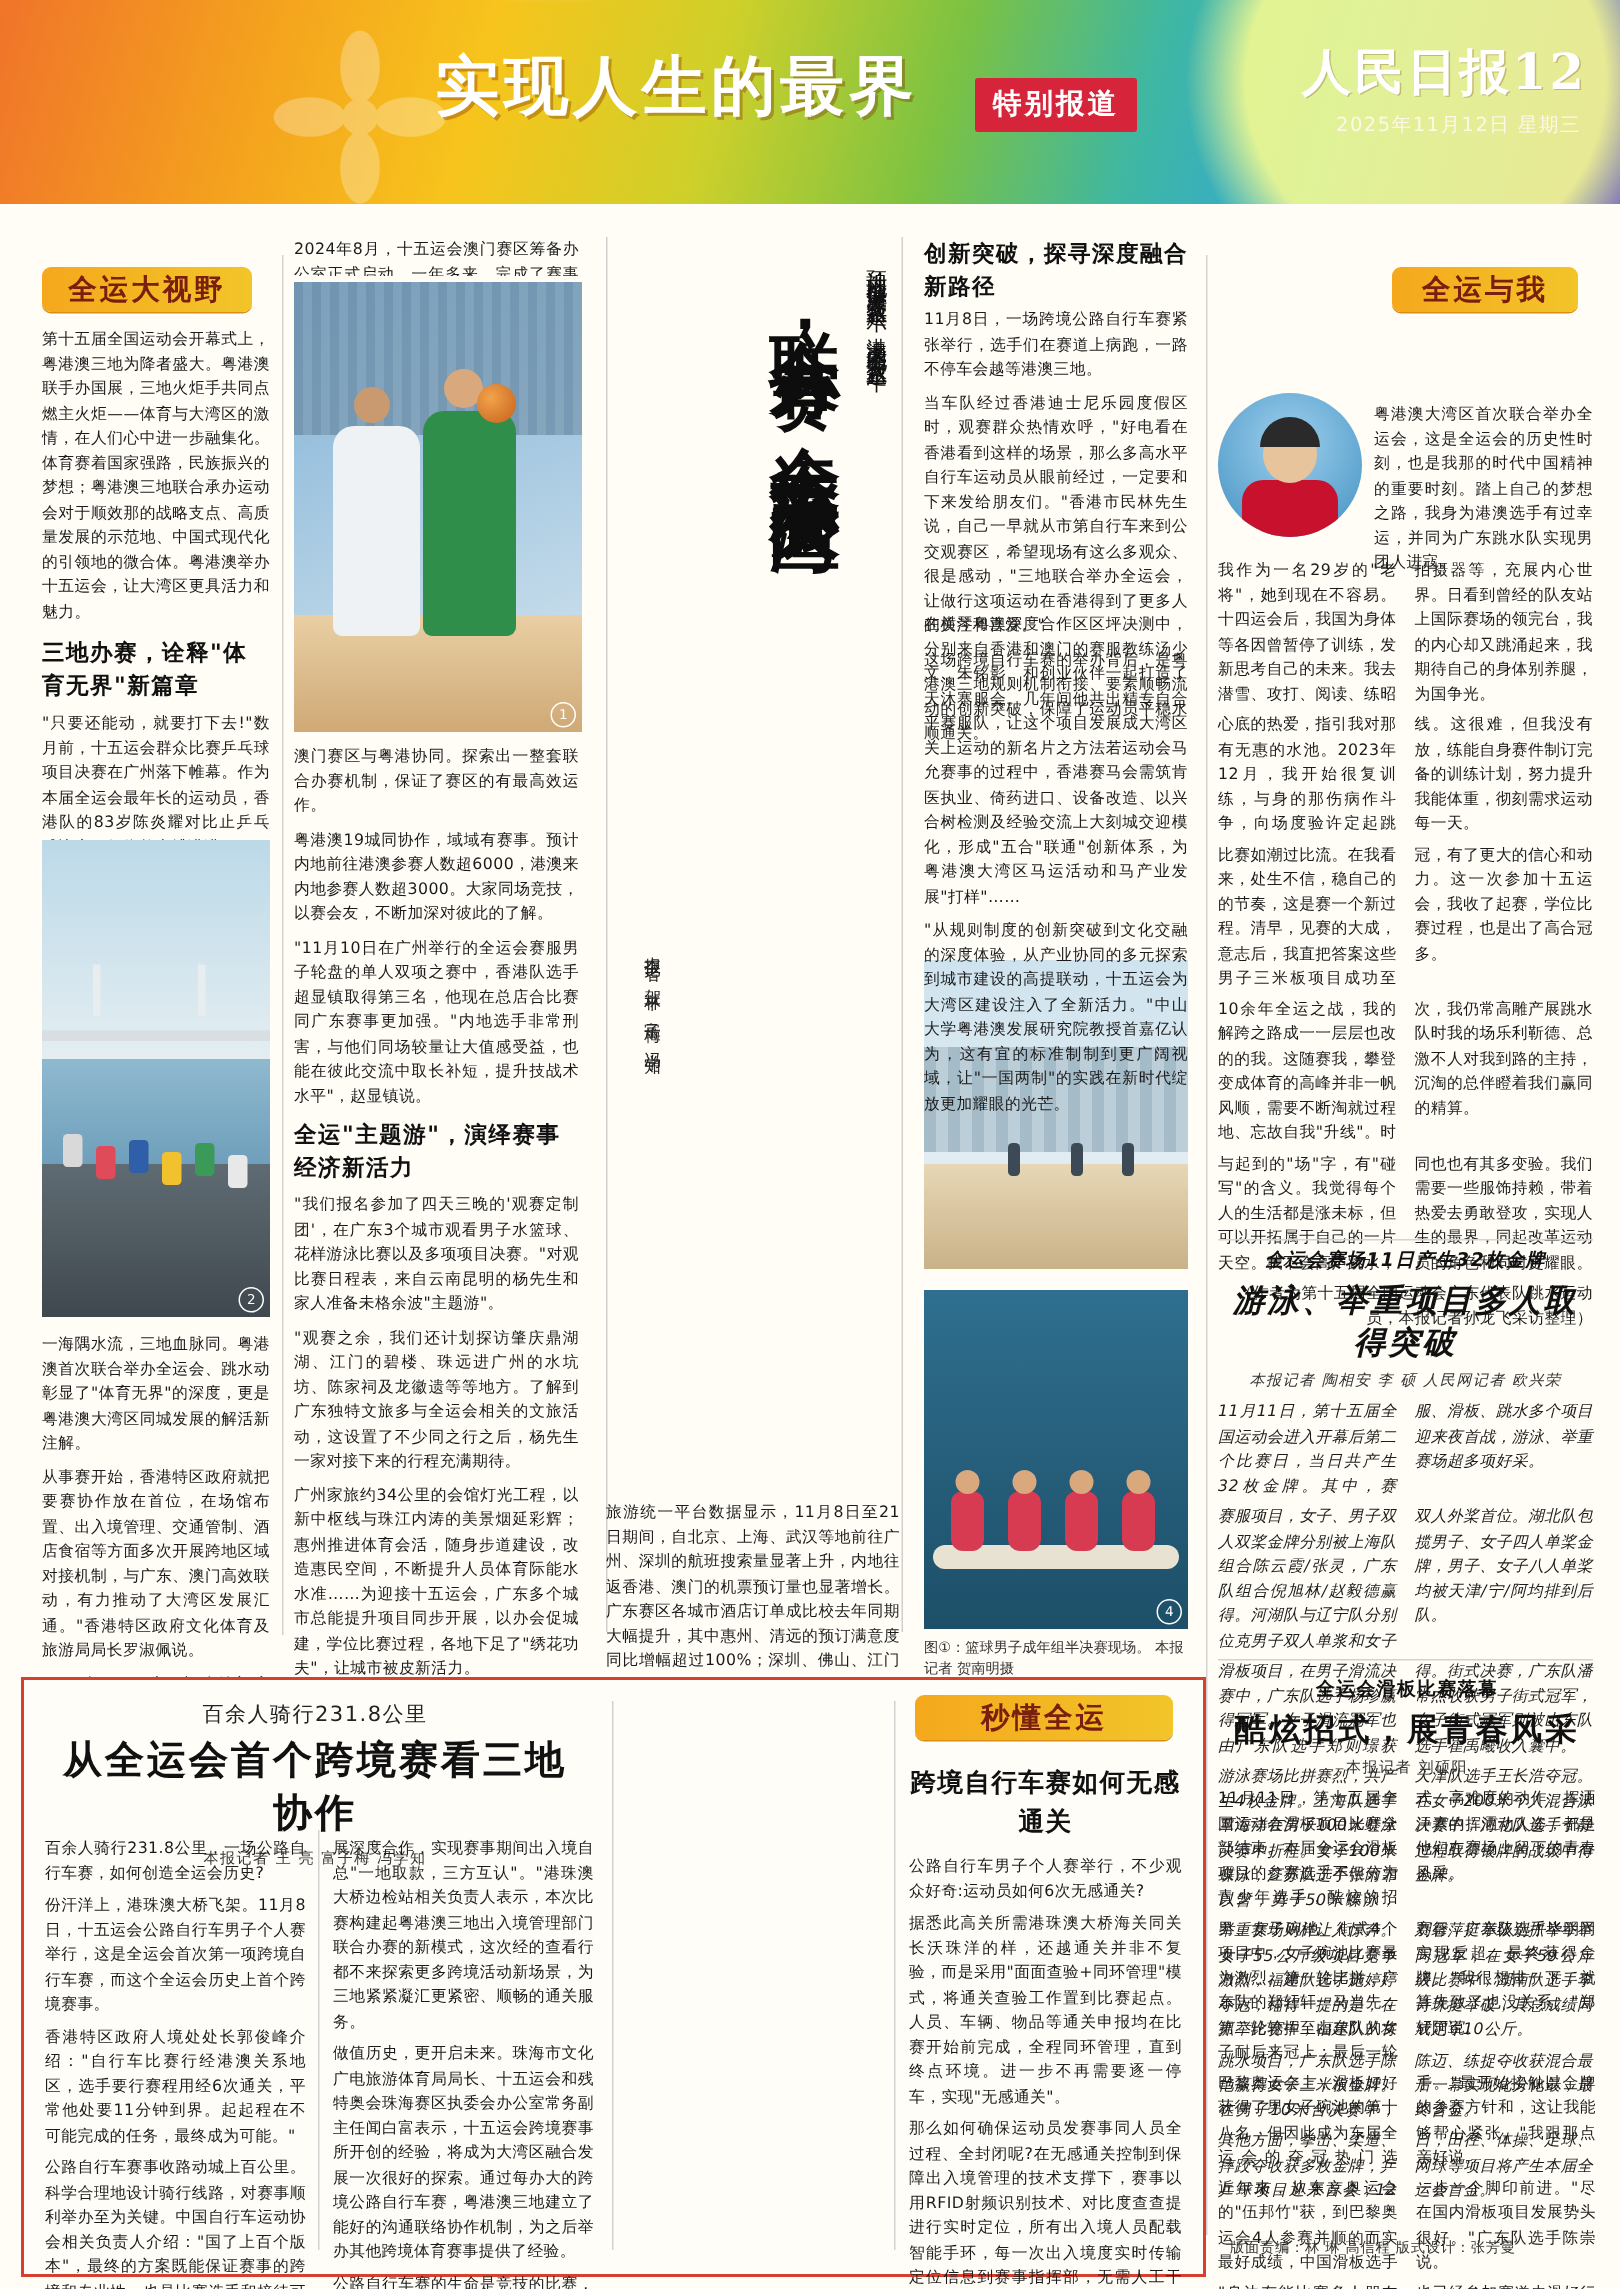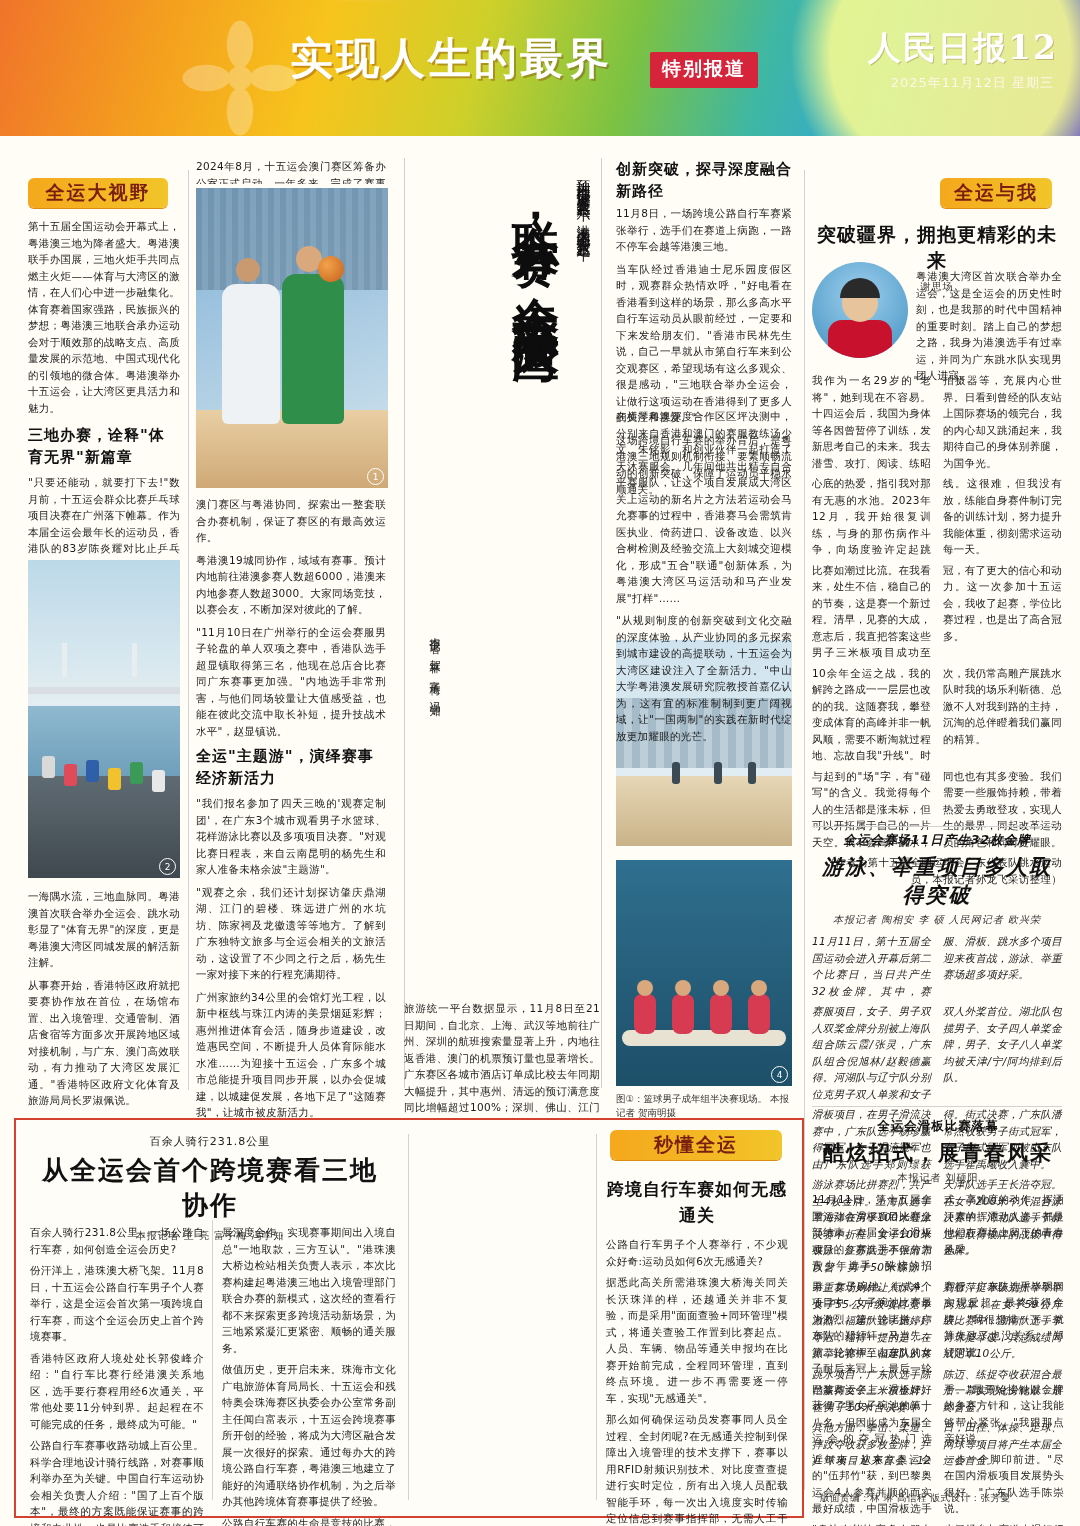--- a/index.html
+++ b/index.html
@@ -146,36 +146,36 @@
     background:linear-gradient(180deg,#e7d7b6,#cdb territory);background:linear-gradient(180deg,#e7d7b6,#c9b288);}
   #photo-beach .fig{position:absolute;width:8px;height:22px;background:#3b4a55;border-radius:3px;bottom:30%;}
 
   #photo-rowing{left:616px;top:860px;width:176px;height:226px;}
   #photo-rowing .water{position:absolute;inset:0;background:linear-gradient(180deg,#2f6f8f,#1d4f68);}
   #photo-rowing .boat{position:absolute;left:6px;bottom:40px;width:164px;height:16px;background:#e8e2d2;border-radius:8px;}
   #photo-rowing .athlete{position:absolute;width:22px;height:40px;background:#d63b52;border-radius:8px;bottom:52px;}
   #photo-rowing .athlete i{position:absolute;left:3px;top:-14px;width:16px;height:16px;border-radius:50%;background:#d9a87d;display:block;}
 
   
-  #label-me{right:28px;top:178px;width:112px;}
+  #label-me{right:28px;top:178px;width:124px;}
   .portrait{
     position:absolute;left:812px;top:262px;width:96px;height:96px;border-radius:50%;
     background:radial-gradient(circle at 50% 35%,#9fd0ee,#3f8fc0);
     overflow:hidden;
   }
   .portrait .face{position:absolute;left:30px;top:22px;width:36px;height:38px;border-radius:50%;background:#e8c49d;}
   .portrait .hair{position:absolute;left:28px;top:16px;width:40px;height:20px;border-radius:20px 20px 0 0;background:#2a2a2a;}
   .portrait .body{position:absolute;left:16px;top:58px;width:64px;height:40px;border-radius:14px 14px 0 0;background:#c8112d;}
 
   
   #bottom-box{
     position:absolute;left:14px;top:1118px;width:786px;height:396px;
     border:2px solid #d6402f;background:#fffdf7;
   }
-  .b-kicker{font-size:11px;text-align:center;color:#222;letter-spacing:1px;}
+  .b-kicker{font-size:14px;text-align:center;color:#222;letter-spacing:1px;}
   .b-head{
     font-size:26px;font-weight:bold;text-align:center;color:#111;letter-spacing:2px;
     font-family:"DejaVu Serif", serif;
   }
 
   
   #right-bottom{position:absolute;left:812px;top:1118px;width:252px;}
   .footer-line{
     position:absolute;left:820px;top:1492px;width:250px;
     font-size:9.5px;color:#333;letter-spacing:.5px;
@@ -272,21 +272,21 @@
     <div class="ph-num">1</div>
   </div>
 
   <div style="position:absolute;left:196px;top:496px;width:190px;">
     <div class="body-text" style="margin-bottom:6px;">澳门赛区与粤港协同。探索出一整套联合办赛机制，保证了赛区的有最高效运作。</div>
     <div class="body-text" style="margin-bottom:6px;">粤港澳19城同协作，域域有赛事。预计内地前往港澳参赛人数超6000，港澳来内地参赛人数超3000。大家同场竞技，以赛会友，不断加深对彼此的了解。</div>
     <div class="body-text" style="margin-bottom:6px;">"11月10日在广州举行的全运会赛服男子轮盘的单人双项之赛中，香港队选手超显镇取得第三名，他现在总店合比赛同广东赛事更加强。"内地选手非常刑害，与他们同场较量让大值感受益，也能在彼此交流中取长补短，提升技战术水平"，赵显镇说。</div>
     <div class="sub-head" style="margin:6px 0 6px;">全运"主题游"，演绎赛事经济新活力</div>
     <div class="body-text" style="margin-bottom:6px;">"我们报名参加了四天三晚的'观赛定制团'，在广东3个城市观看男子水篮球、花样游泳比赛以及多项项目决赛。"对观比赛日程表，来自云南昆明的杨先生和家人准备未格余波"主题游"。</div>
     <div class="body-text" style="margin-bottom:6px;">"观赛之余，我们还计划探访肇庆鼎湖湖、江门的碧楼、珠远进广州的水坑坊、陈家祠及龙徽遗等等地方。了解到广东独特文旅多与全运会相关的文旅活动，这设置了不少同之行之后，杨先生一家对接下来的行程充满期待。</div>
-    <div class="body-text" style="margin-bottom:6px;">广州家旅约34公里的会馆灯光工程，以新中枢线与珠江内涛的美景烟延彩辉；惠州推进体育会活，随身步道建设，改造惠民空间，不断提升人员体育际能水水准……为迎接十五运会，广东多个城市总能提升项目同步开展，以办会促城建，以城建促发展，各地下足了"这随赛我"，让城市被皮新活力。</div>
+    <div class="body-text" style="margin-bottom:6px;">广州家旅约34公里的会馆灯光工程，以新中枢线与珠江内涛的美景烟延彩辉；惠州推进体育会活，随身步道建设，改造惠民空间，不断提升人员体育际能水水准……为迎接十五运会，广东多个城市总能提升项目同步开展，以办会促城建，学位比赛过程，各地下足了"绣花功夫"，让城市被皮新活力。</div>
     <div class="body-text" style="margin-bottom:6px;">"澳门以赛事引流、文旅转化为目标，将赛事深度融入城市。"澳门特区政府社会文化司司长程凯民11月11日在澳门宽对外介绍表示，发掘节后大涨，让运动员、游客等参赛人员更好地了解澳门。同时，澳门特区政府举办等多元文体服务活动。此外，澳门文化局、旅游局等多涉推出特色文旅活动，打造"观赛+旅游"的融合体验场景，多角度展现澳门城市新面貌。</div>
     <div class="body-text">11月11日，在澳门赛区女排比赛现场，记者遇到穿插八足"穴龙陆日观寨的梅家女士一家人。"我们平时就喜欢排球，这次专程来看女排比赛，顺便参加了大三巴牌坊、妈阁庙等澳门知名景点。"梅女士说。</div>
   </div>
 
   <div id="center-box">
     <div class="v-kicker">预计内地前往港澳参赛人数超六千，港澳来内地参赛人数超三千</div>
     <div class="v-main">联合办赛，全运会添彩大湾区</div>
     <div class="v-byline">本报记者  贺林平  富子梅  冯学知</div>
   </div>
 
@@ -337,24 +337,20 @@
     <div class="caption">图①：篮球男子成年组半决赛现场。  本报记者  贺南明摄</div>
     <div class="caption">图②：公路自行车赛事现场。  张  测摄</div>
     <div class="caption">图③：举圣石打牛紧直前赛服举赞  十五运会和残特奥会广东赛区执委会供图</div>
     <div class="caption">图④：赛程学员在丸江河上划桨。  新华社记者  胡星宇摄</div>
   </div>
 
   <div class="vline" style="left:804px;top:170px;height:1320px;"></div>
 
   <div class="sec-label" id="label-me">全运与我</div>
 
-  <div style="position:absolute;left:812px;top:222px;width:250px;">
-    <div class="small-head" style="font-size:19px;text-align:center;">突破疆界，拥抱更精彩的未来</div>
-    <div class="byline" style="margin-top:6px;">谢思场</div>
-  </div>
 
   <div class="portrait">
     <div class="body"></div>
     <div class="face"></div>
     <div class="hair"></div>
   </div>
 
   <div style="position:absolute;left:916px;top:268px;width:146px;">
     <div class="body-text">粤港澳大湾区首次联合举办全运会，这是全运会的历史性时刻，也是我那的时代中国精神的重要时刻。踏上自己的梦想之路，我身为港澳选手有过幸运，并同为广东跳水队实现男团人进寇。</div>
   </div>

